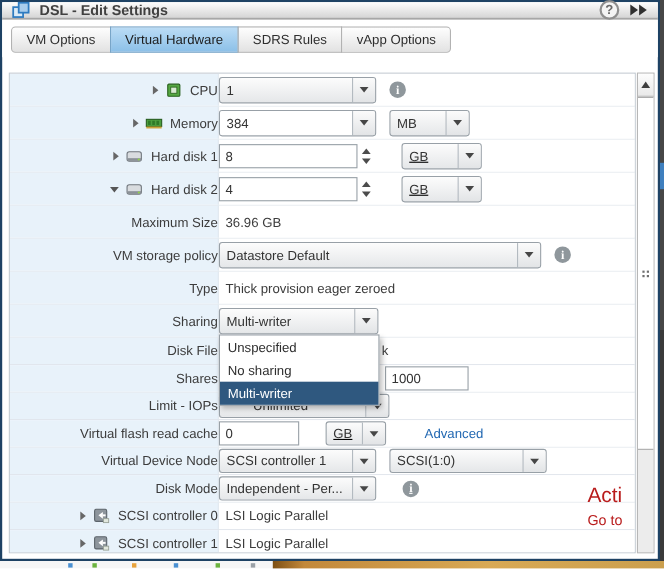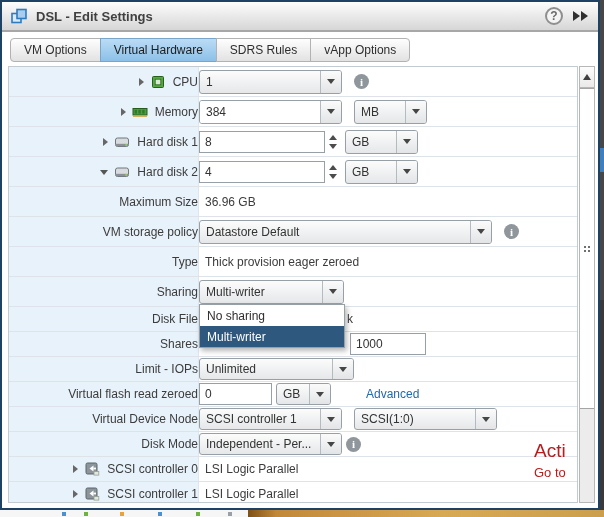--- a/index.html
+++ b/index.html
@@ -1,21 +1,21 @@
 <!DOCTYPE html>
 <html><head>
 <meta charset="utf-8">
 <style>
   html,body{margin:0;padding:0;background:#fff;}
   *{box-sizing:border-box;font-family:"Liberation Sans",sans-serif;}
   #screen{position:relative;width:604px;height:517px;overflow:hidden;background:#fff;}
 
   
   #dialog{position:absolute;left:0;top:0;width:600px;height:510px;border:2px solid #1e4264;background:#fff;}
-  #titlebar{height:30px;background:linear-gradient(#fdfdfd,#d6d6d6);border-bottom:2px solid #a7a7a7;
+  #titlebar{height:16px;background:linear-gradient(#fdfdfd,#d6d6d6);border-bottom:2px solid #a7a7a7;
             display:flex;align-items:center;padding:0 10px 0 8px;}
   #title-text{font-size:13px;font-weight:bold;color:#404040;margin-left:8px;flex:1;}
   .tb-icon{display:flex;align-items:center;justify-content:center;}
   #help-btn{width:18px;height:18px;border-radius:50%;border:2px solid #8f8f8f;color:#6a6a6a;
             font-size:12px;font-weight:bold;display:flex;align-items:center;justify-content:center;margin-right:10px;background:#f4f4f4;}
   .dbl-arrow{display:flex;gap:1px;}
   .dbl-arrow i{width:0;height:0;border-top:5px solid transparent;border-bottom:5px solid transparent;border-left:7px solid #2f2f2f;}
 
   
   #tabbar{height:34px;padding:6px 0 0 8px;display:flex;background:#fff;}
@@ -42,32 +42,32 @@
   .icon16{width:16px;height:16px;margin-right:7px;flex:none;display:flex;}
 
   
   .combo{height:24px;border:1px solid #98a0a7;border-radius:3px;background:linear-gradient(#fcfcfc,#e5e7e9);
          display:flex;align-items:stretch;overflow:hidden;}
   .combo .ctext{padding:0 6px;display:flex;align-items:center;font-size:12px;color:#333;flex:1;white-space:nowrap;overflow:hidden;}
   .combo.edit .ctext{background:#fff;}
   .combo .cbtn{width:21px;flex:none;border-left:1px solid #b3bac0;display:flex;align-items:center;justify-content:center;
                background:linear-gradient(#fbfbfb,#e2e4e6);}
   .carrow{width:0;height:0;border-left:4px solid transparent;border-right:4px solid transparent;border-top:5px solid #464646;}
-  .w143{width:143px;} .w145{width:145px;} .w155{width:155px;} .w245{width:293px;} .w73{width:73px;} .w55{width:55px;}
+  .w143{width:143px;} .w145{width:145px;} .w155{width:155px;padding-left:24px;} .w245{width:293px;} .w73{width:73px;} .w55{width:55px;}
   .sm{height:22px;}
 
   .inputbox{height:22px;border:1px solid #98a0a7;background:#fff;display:flex;align-items:center;
             padding:0 5px;font-size:12px;color:#333;}
   .spin{display:flex;flex-direction:column;justify-content:center;gap:4px;width:16px;align-items:center;}
   .spin .up{width:0;height:0;border-left:4px solid transparent;border-right:4px solid transparent;border-bottom:5px solid #4c4c4c;}
   .spin .dn{width:0;height:0;border-left:4px solid transparent;border-right:4px solid transparent;border-top:5px solid #4c4c4c;}
 
   .info{width:15px;height:15px;border-radius:50%;background:#8f979c;color:#fff;display:flex;align-items:center;
         justify-content:center;font-size:11px;font-weight:bold;font-family:"Liberation Serif",serif;flex:none;}
-  .gap12{margin-left:12px;} .gap8{margin-left:4px;}
+  .gap12{margin-left:12px;} .gap8{margin-left:24px;text-decoration:underline;}
   .link{font-size:12px;color:#2268b2;margin-left:35px;}
 
   
   #popup{position:absolute;left:190px;top:237px;width:146px;background:#fff;border:1px solid #98a0a7;
          z-index:20;box-shadow:2px 3px 5px rgba(0,0,0,.28);}
   #popup .item{height:21px;display:flex;align-items:center;padding-left:7px;font-size:12px;color:#2e2e2e;}
   #popup .item.sel{background:#2f587f;color:#fff;}
 
   
   #vscroll{width:16px;flex:none;margin-left:1px;border:1px solid #b7b7b7;background:#efefef;display:flex;flex-direction:column;}
@@ -310,21 +310,21 @@
               <span class="ctext">Unlimited</span>
               <span class="cbtn">
                   <i class="carrow"></i>
                 </span>
             </div>
           </div>
         </div>
 
         <div class="row h25">
           <div class="lbl sub">
-            <span class="lbl-t">Virtual flash read zeroed</span>
+            <span class="lbl-t">Virtual flash read cache</span>
           </div>
           <div class="val">
             <div class="inputbox" style="width:73px">
               <span>0</span>
             </div>
             <div class="combo sm w55 gap8">
               <span class="ctext">GB</span>
               <span class="cbtn">
                   <i class="carrow"></i>
                 </span>
@@ -398,20 +398,21 @@
                 </svg>
             </span>
             <span class="lbl-t">SCSI controller 1</span>
           </div>
           <div class="val">
             <span class="static">LSI Logic Parallel</span>
           </div>
         </div>
 
         <div id="popup">
+          <div class="item">Unspecified</div>
           <div class="item">No sharing</div>
           <div class="item sel">Multi-writer</div>
         </div>
 
       </div>
 
       <div id="vscroll">
         <div id="sb-up">
             <i></i>
           </div>

